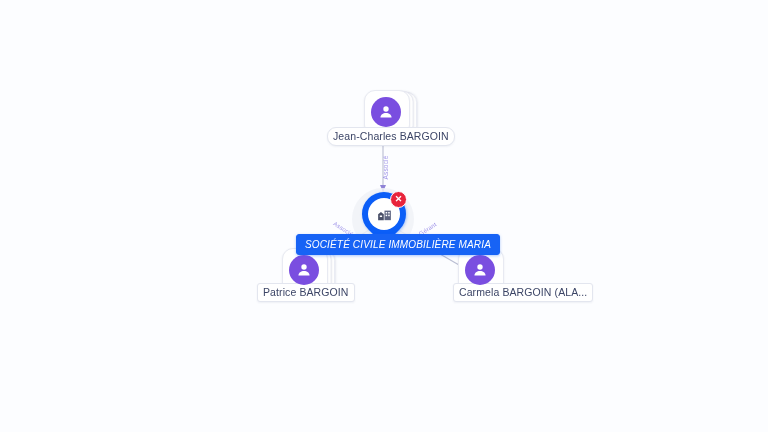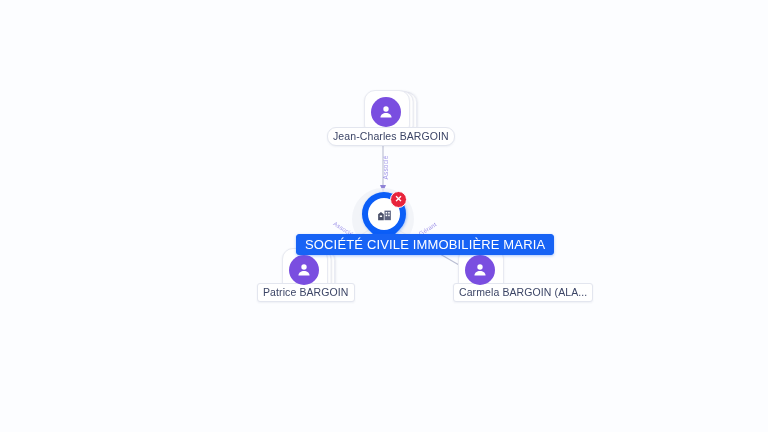--- a/index.html
+++ b/index.html
@@ -133,25 +133,26 @@
     line-height: 13px;
     padding: 2px 5px;
     white-space: nowrap;
     box-shadow: 0 1px 2px rgba(60, 70, 110, 0.07);
     letter-spacing: 0.1px;
   }
   .node-label.selected {
     background: #1763f5;
     border-color: #1763f5;
     color: #ffffff;
-    font-size: 13px;
+    font-size: 10px;
     padding: 3px 8px;
     letter-spacing: 0.15px;
     box-shadow: 0 1px 3px rgba(23, 99, 245, 0.35);
     z-index: 20;
+    font-style: italic;
   }
 
   .edge-label-vertical {
     position: absolute;
     font-size: 6.5px;
     color: #9e93e8;
     letter-spacing: 0.2px;
     transform: rotate(-90deg);
     transform-origin: center center;
     white-space: nowrap;

